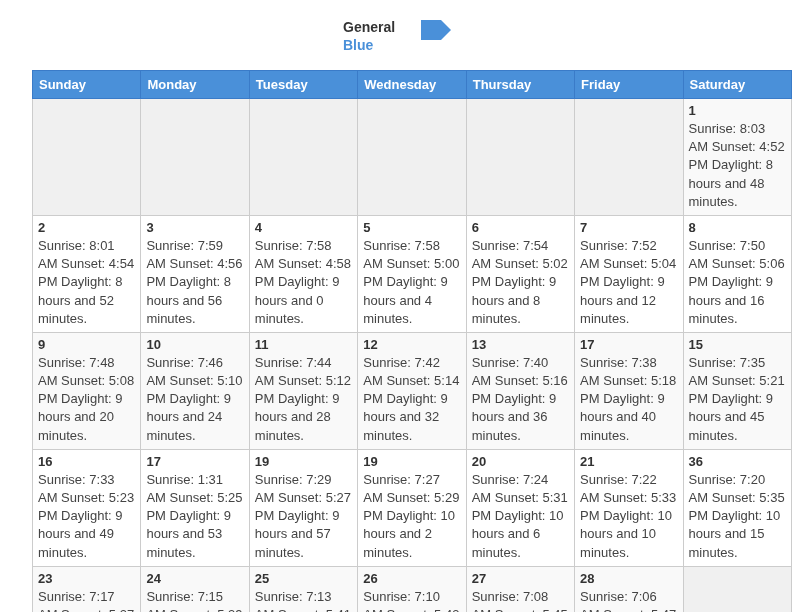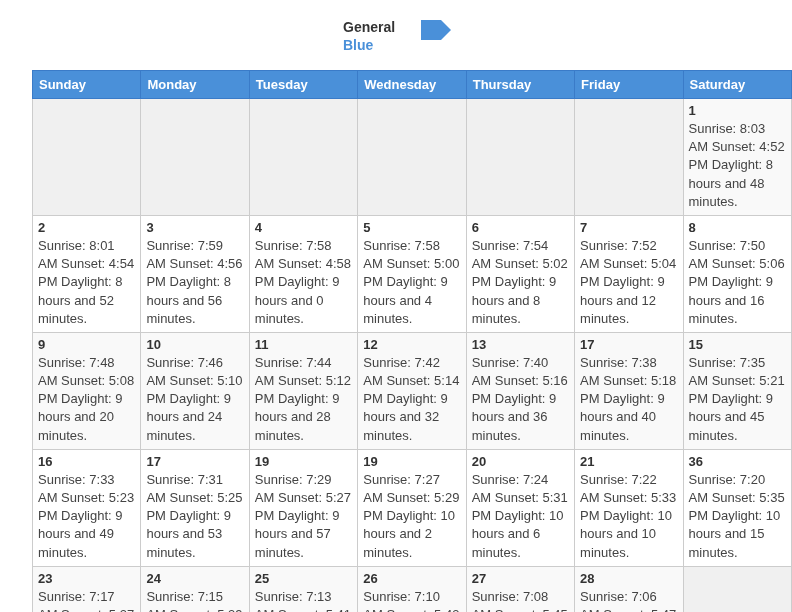--- a/index.html
+++ b/index.html
@@ -214,21 +214,21 @@
       </tr>
       <tr>
         <td>
           <span class="day-num">16</span>
           <div class="day-info">Sunrise: 7:33 AM
 Sunset: 5:23 PM
 Daylight: 9 hours and 49 minutes.</div>
         </td>
         <td>
           <span class="day-num">17</span>
-          <div class="day-info">Sunrise: 7:31 AM
+          <div class="day-info">Sunrise: 1:31 AM
 Sunset: 5:25 PM
 Daylight: 9 hours and 53 minutes.</div>
         </td>
         <td>
           <span class="day-num">19</span>
           <div class="day-info">Sunrise: 7:29 AM
 Sunset: 5:27 PM
 Daylight: 9 hours and 57 minutes.</div>
         </td>
         <td>

